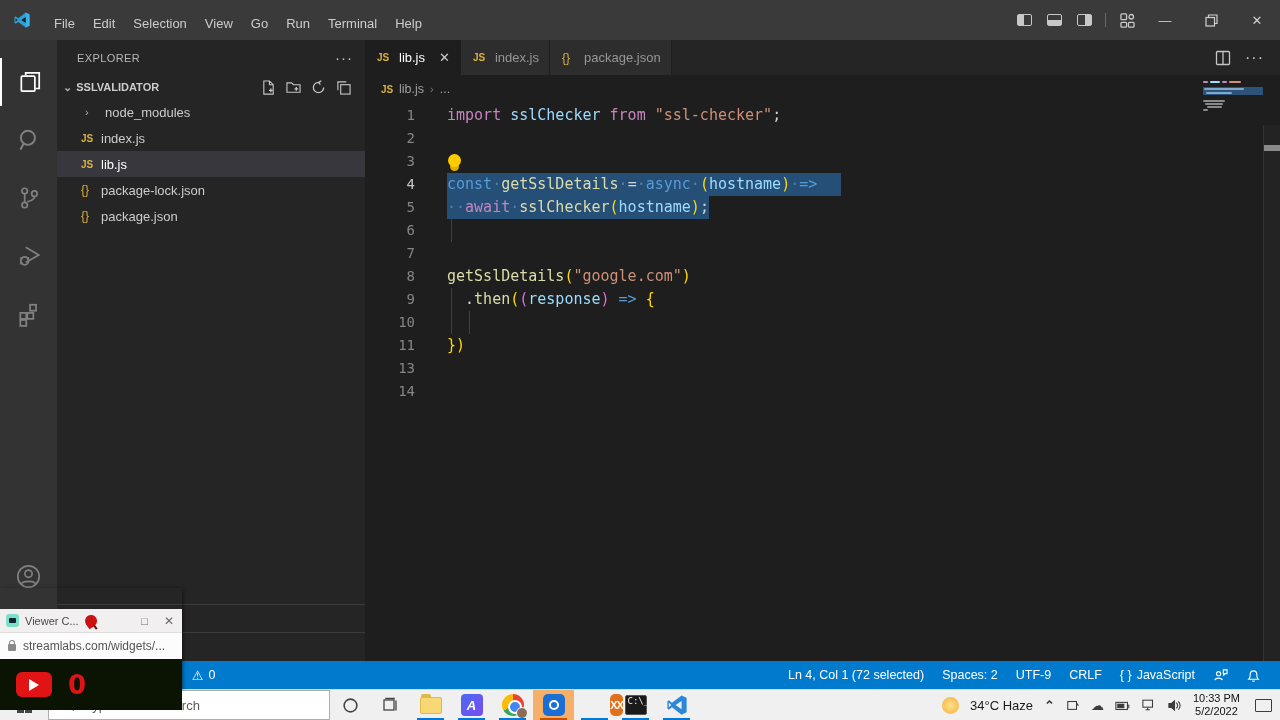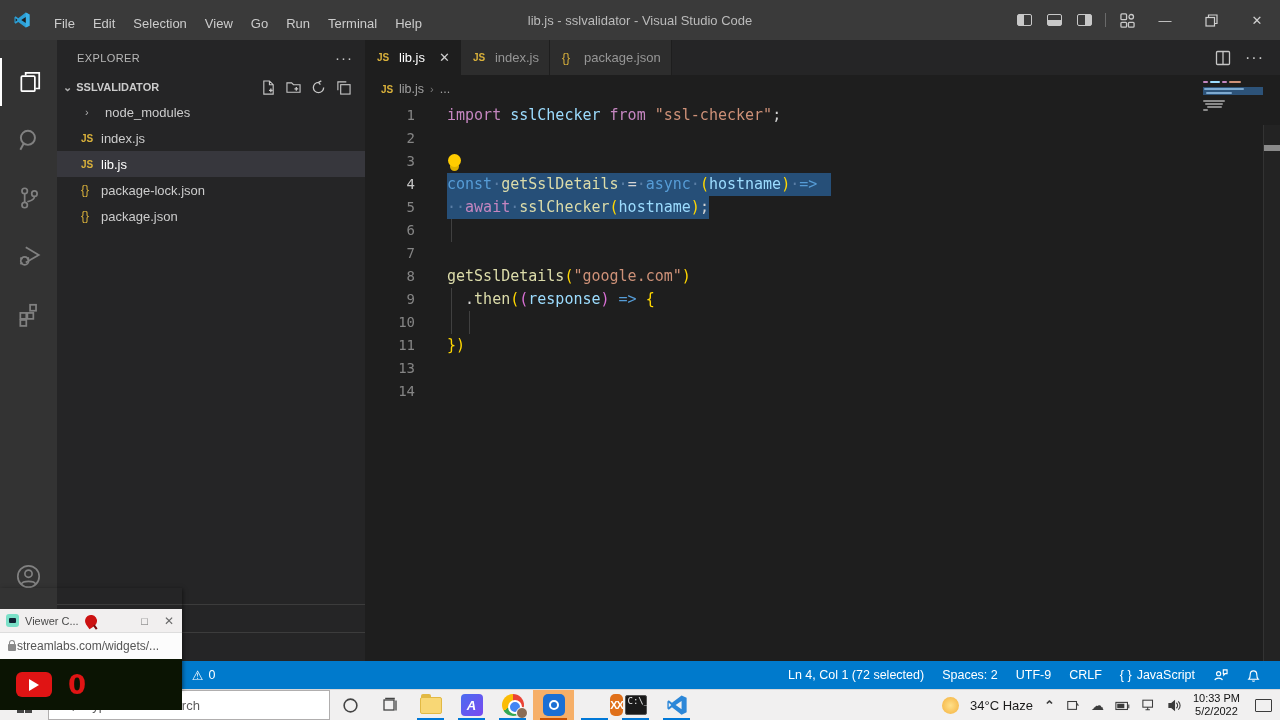--- a/index.html
+++ b/index.html
@@ -52,21 +52,21 @@
   #tab-actions { margin-left:auto; display:flex; align-items:center; gap:14px; padding-right:16px; color:#c5c5c5; }
   #breadcrumb { position:absolute; left:0; top:35px; right:0; height:28px; display:flex; align-items:center; padding-left:16px; font-size:12.5px; color:#a0a0a0; }
   #breadcrumb .file-ic { width:18px; }
   #breadcrumb .bc-sep { margin:0 6px; color:#7a7a7a; font-size:11px; }
   #code { position:absolute; left:0; top:64px; right:0; bottom:0; font-family:"DejaVu Sans Mono", monospace; font-size:15px; }
   .code-row { height:23px; line-height:23px; display:flex; white-space:pre; }
   .ln { width:50px; text-align:right; color:#858585; flex:none; font-size:14px; }
   .code-row.cur .ln { color:#c6c6c6; }
   .ctext { margin-left:32px; }
   .ctext .sel { background:#264f78; display:inline-block; }
-  .ctext .sel.pad { padding-right:14px;text-align:center; }
+  .ctext .sel.pad { padding-right:24px;text-align:center; }
   .tk-ctrl{color:#c586c0} .tk-kw{color:#569cd6} .tk-fn{color:#dcdcaa} .tk-var{color:#9cdcfe}
   .tk-str{color:#ce9178} .tk-pun{color:#d4d4d4} .tk-b1{color:#ffd700} .tk-b2{color:#da70d6} .tk-ws{color:#5a7ea5}
   .guide { position:absolute; width:1px; background:#404040; }
   #bulb { position:absolute; left:83px; top:50px; width:13px; height:13px; border-radius:50%;
     background:#fc0; box-shadow:0 6px 0 -2px #ddb100; }
   
   #minimap { position:absolute; left:838px; top:40px; width:60px; height:100px; }
   .mm { position:absolute; height:2px; border-radius:1px; }
   #mm-sel { position:absolute; left:0; top:7px; width:60px; height:8px; background:#2d5379; }
   #ovr { position:absolute; left:898px; top:85px; width:17px; bottom:0; background:#232323; border-left:1px solid #333; }
@@ -111,21 +111,21 @@
 
   
   #overlay { position:absolute; left:0; top:588px; width:182px; height:101px; z-index:30; box-shadow:1px 1px 4px rgba(0,0,0,.5); }
   #ov-title { height:23px; background:#f1efef; display:flex; align-items:center; padding:0 6px; gap:6px; font-size:11px; color:#4a4a4a;margin-top:21px; }
   #ov-fav { width:13px; height:13px; border-radius:3px; background:#7be0c8; display:flex; align-items:center; justify-content:center; }
   #ov-fav i { width:7px; height:5px; background:#123; border-radius:1px; }
   #ov-pin { width:12px; height:12px; border-radius:50% 50% 50% 0; background:#cc1111; transform:rotate(-35deg); position:relative; }
   #ov-pin::after { content:""; position:absolute; left:5px; top:11px; width:1.5px; height:5px; background:#7a0c0c; }
   #ov-title .wm { margin-left:auto; color:#6a6a6a; font-size:11px; }
   #ov-title .wx { margin-left:10px; margin-right:2px; color:#6a6a6a; font-size:12px; }
-  #ov-addr { height:27px; background:#fcfcfc; border-top:1px solid #ddd; display:flex; align-items:center; padding:0 8px; gap:1px; font-size:12px; color:#555; }
+  #ov-addr { height:27px; background:#fcfcfc; border-top:1px solid #ddd; display:flex; align-items:center; padding:0 8px; gap:7px; font-size:12px; color:#555; }
   .lock { width:8px; height:7px; background:#8a8a8a; border-radius:1px; position:relative; margin-top:3px; }
   .lock::before { content:""; position:absolute; left:1px; top:-4px; width:4px; height:4px; border:1.5px solid #8a8a8a; border-bottom:none; border-radius:3px 3px 0 0; }
   #ov-body { height:51px; background:#0b1403; display:flex; align-items:center; gap:16px; padding-left:16px; }
   #yt-logo { width:36px; height:25px; background:#e01414; border-radius:6px; display:flex; align-items:center; justify-content:center; }
   #yt-logo i { width:0; height:0; border-left:10px solid #fff; border-top:6px solid transparent; border-bottom:6px solid transparent; }
   #yt-count { color:#e01414; font-size:26px; font-weight:bold; font-family:"DejaVu Sans", sans-serif; }
 </style>
 </head>
 <body>
 
@@ -140,21 +140,20 @@
     <div id="menubar" style="display: flex;">
         <div class="menu-item">File</div>
         <div class="menu-item">Edit</div>
         <div class="menu-item">Selection</div>
         <div class="menu-item">View</div>
         <div class="menu-item">Go</div>
         <div class="menu-item">Run</div>
         <div class="menu-item">Terminal</div>
         <div class="menu-item">Help</div>
       </div>
-    <div id="win-title">lib.js - sslvalidator - Visual Studio Code</div>
     <div id="tb-controls">
       <div class="layout-ic">
           <span class="pane">
             <i style="left:0;top:0;bottom:0;width:6px"></i>
           </span>
         </div>
       <div class="layout-ic">
           <span class="pane">
             <i style="left:0;right:0;bottom:0;height:5px"></i>
           </span>

